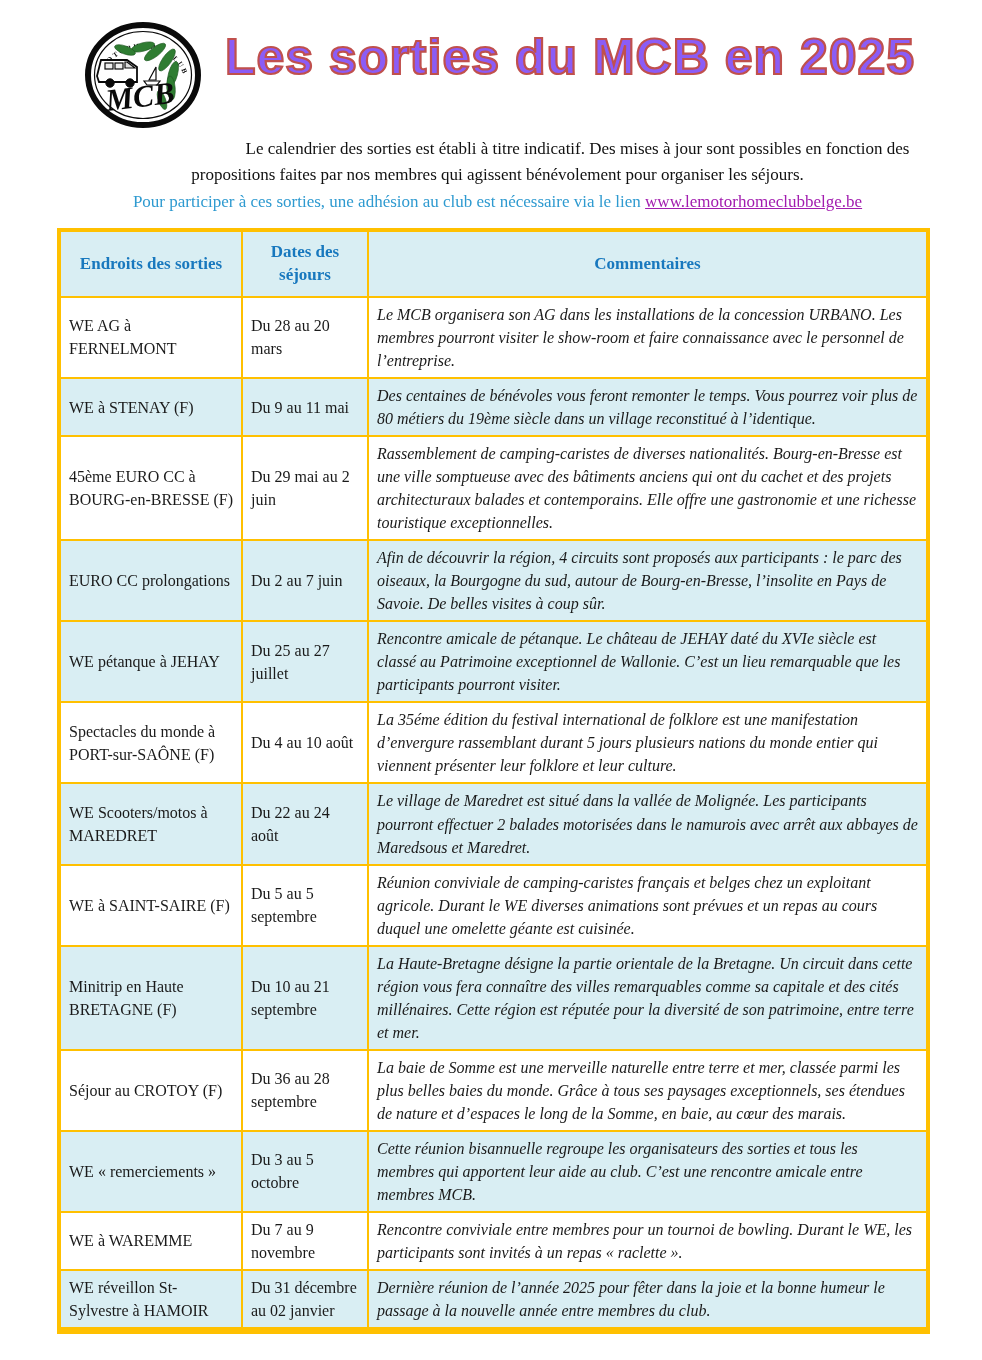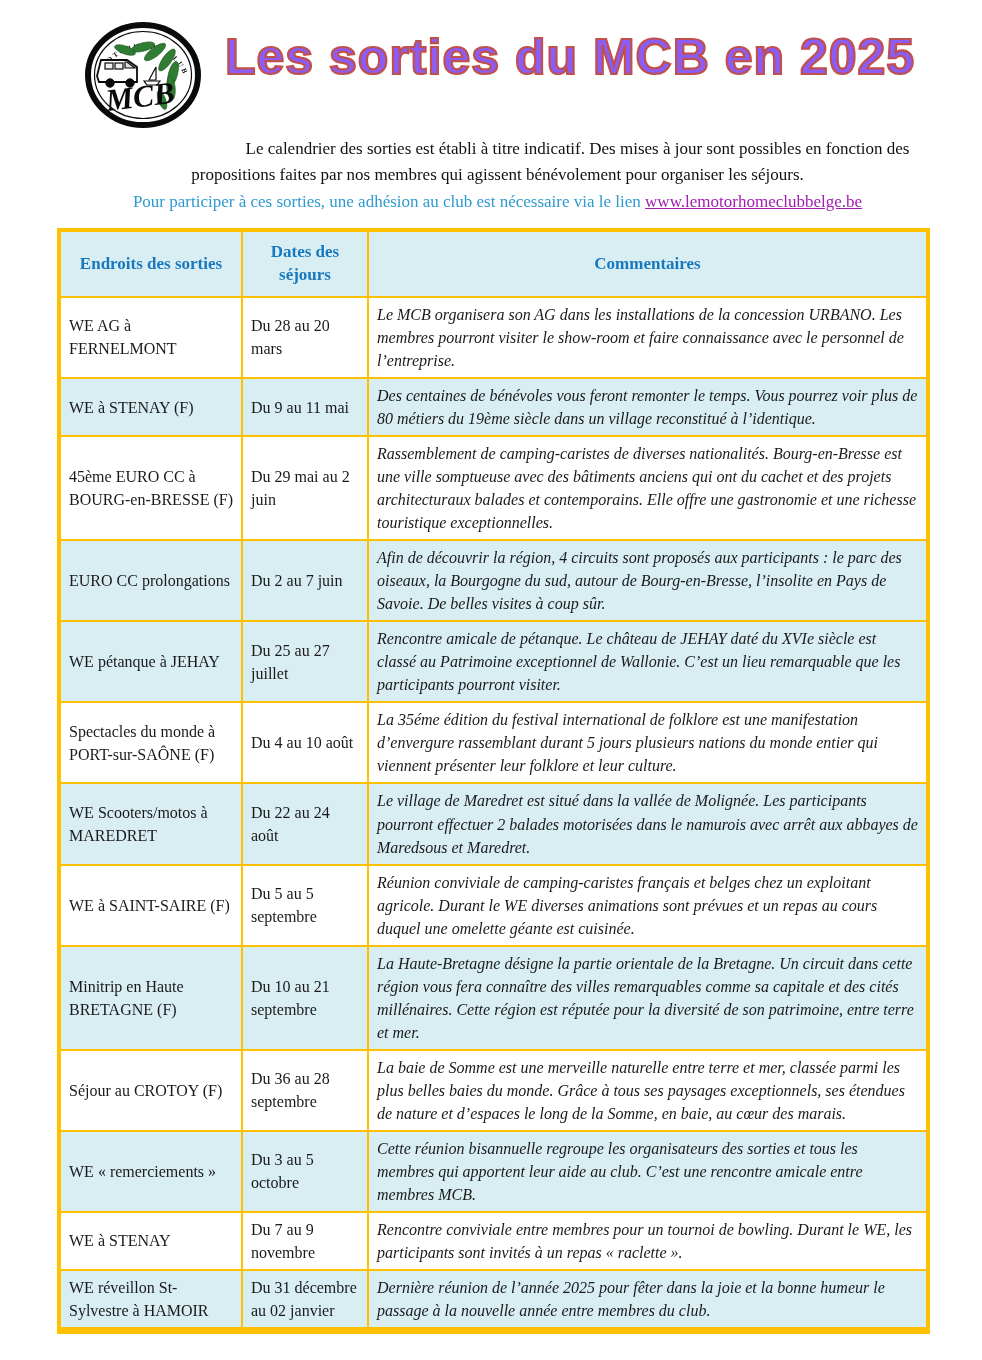--- a/index.html
+++ b/index.html
@@ -185,21 +185,21 @@
           <td class="place-cell">Séjour au CROTOY (F)</td>
           <td class="dates-cell">Du 36 au 28 septembre</td>
           <td class="comment-cell">La baie de Somme est une merveille naturelle entre terre et mer, classée parmi les plus belles baies du monde. Grâce à tous ses paysages exceptionnels, ses étendues de nature et d’espaces le long de la Somme, en baie, au cœur des marais.</td>
         </tr>
         <tr class="row-blue">
           <td class="place-cell">WE « remerciements »</td>
           <td class="dates-cell">Du 3 au 5 octobre</td>
           <td class="comment-cell">Cette réunion bisannuelle regroupe les organisateurs des sorties et tous les membres qui apportent leur aide au club. C’est une rencontre amicale entre membres MCB.</td>
         </tr>
         <tr class="row-white">
-          <td class="place-cell">WE à STENAY</td>
+          <td class="place-cell">WE à WAREMME</td>
           <td class="dates-cell">Du 7 au 9 novembre</td>
           <td class="comment-cell">Rencontre conviviale entre membres pour un tournoi de bowling. Durant le WE, les participants sont invités à un repas « raclette ».</td>
         </tr>
         <tr class="row-blue">
           <td class="place-cell">WE réveillon St-Sylvestre à HAMOIR</td>
           <td class="dates-cell">Du 31 décembre au 02 janvier</td>
           <td class="comment-cell">Dernière réunion de l’année 2025 pour fêter dans la joie et la bonne humeur le passage à la nouvelle année entre membres du club.</td>
         </tr>
       </tbody>
   </table>

